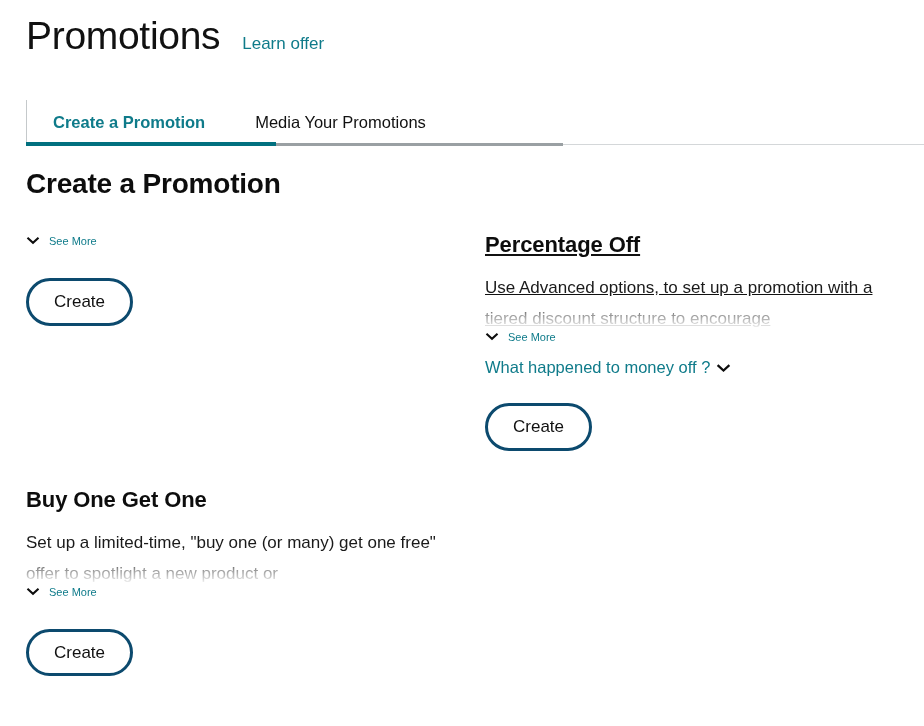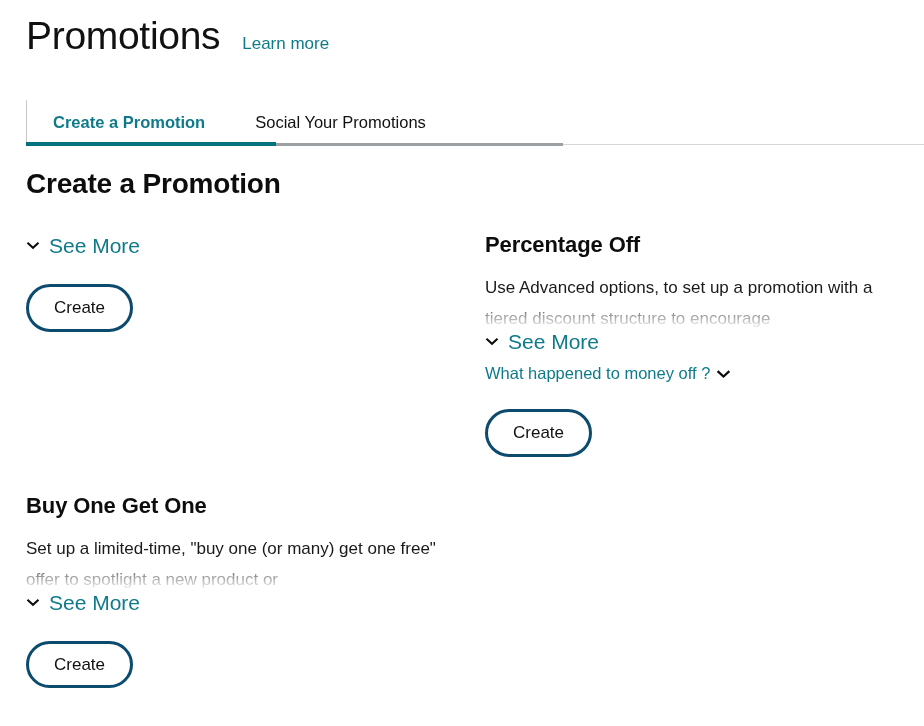--- a/index.html
+++ b/index.html
@@ -131,20 +131,21 @@
   .card {
     width: 459px;
     box-sizing: border-box;
     padding-left: 26px;
     padding-right: 12px;
   }
   .card.col-right {
     padding-left: 485px;
     margin-left: -459px;
     width: 924px;
+    text-decoration: underline;
   }
 
   .card-title {
     font-size: 22px;
     font-weight: bold;
     color: #0d0d0d;
     margin: 0 0 14px 0;
     letter-spacing: -0.1px;
   }
 
@@ -167,21 +168,21 @@
         rgba(0,0,0,1) 30px,
         rgba(0,0,0,0.42) 44px,
         rgba(0,0,0,0.06) 56px);
   }
 
   .see-more {
     display: inline-flex;
     align-items: center;
     gap: 9px;
     margin-top: 2px;
-    font-size: 21px;
+    font-size: 11px;
     color: #0f7b8a;
     cursor: pointer;
     user-select: none;
   }
   .chev {
     display: inline-block;
     width: 14px;
     height: 14px;
     color: #0d0d0d;
     flex: 0 0 auto;
@@ -214,29 +215,29 @@
     line-height: 1.15;
   }
 
   .row-gap { height: 36px; }
 </style>
 </head>
 <body>
 
 <div class="page-header">
   <div class="page-title">Promotions</div>
-  <a class="learn-more-link">Learn more</a>
+  <a class="learn-more-link">Learn offer</a>
 </div>
 
 <div class="tabs-wrap">
   <div class="tab-hairline"></div>
   <div class="tab-grayline"></div>
   <div class="tabs-row">
     <button class="tab active">Create a Promotion</button>
-    <button class="tab inactive">Social Your Promotions</button>
+    <button class="tab inactive">Media Your Promotions</button>
   </div>
   <div class="tab-underline"></div>
 </div>
 
 <div class="section-heading">Create a Promotion</div>
 
 <div class="cards">
 
   <div class="card-row">
 

